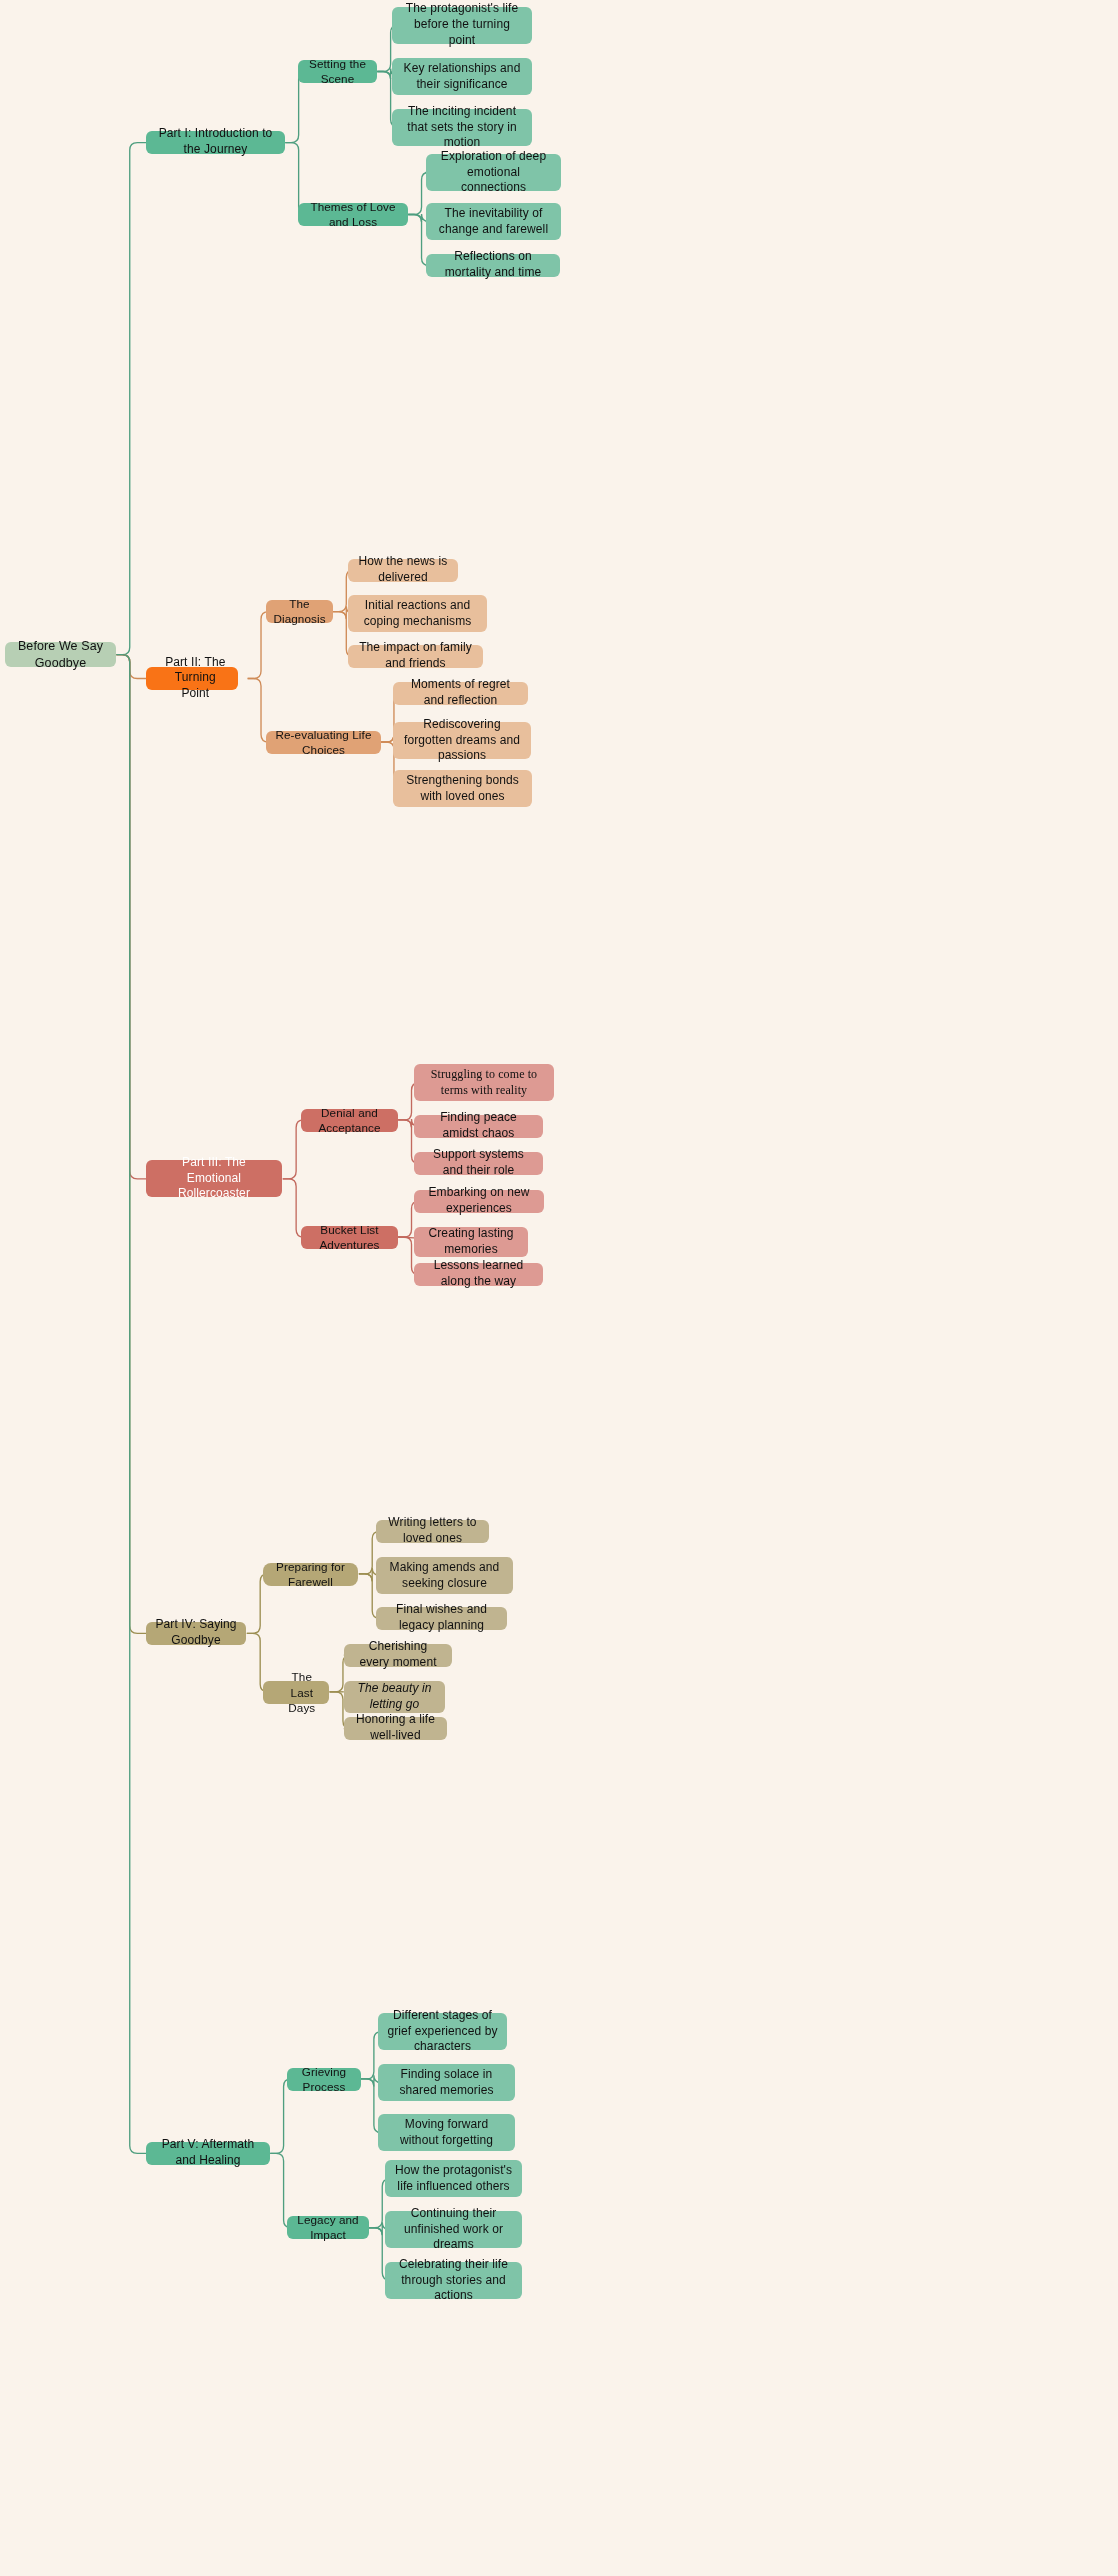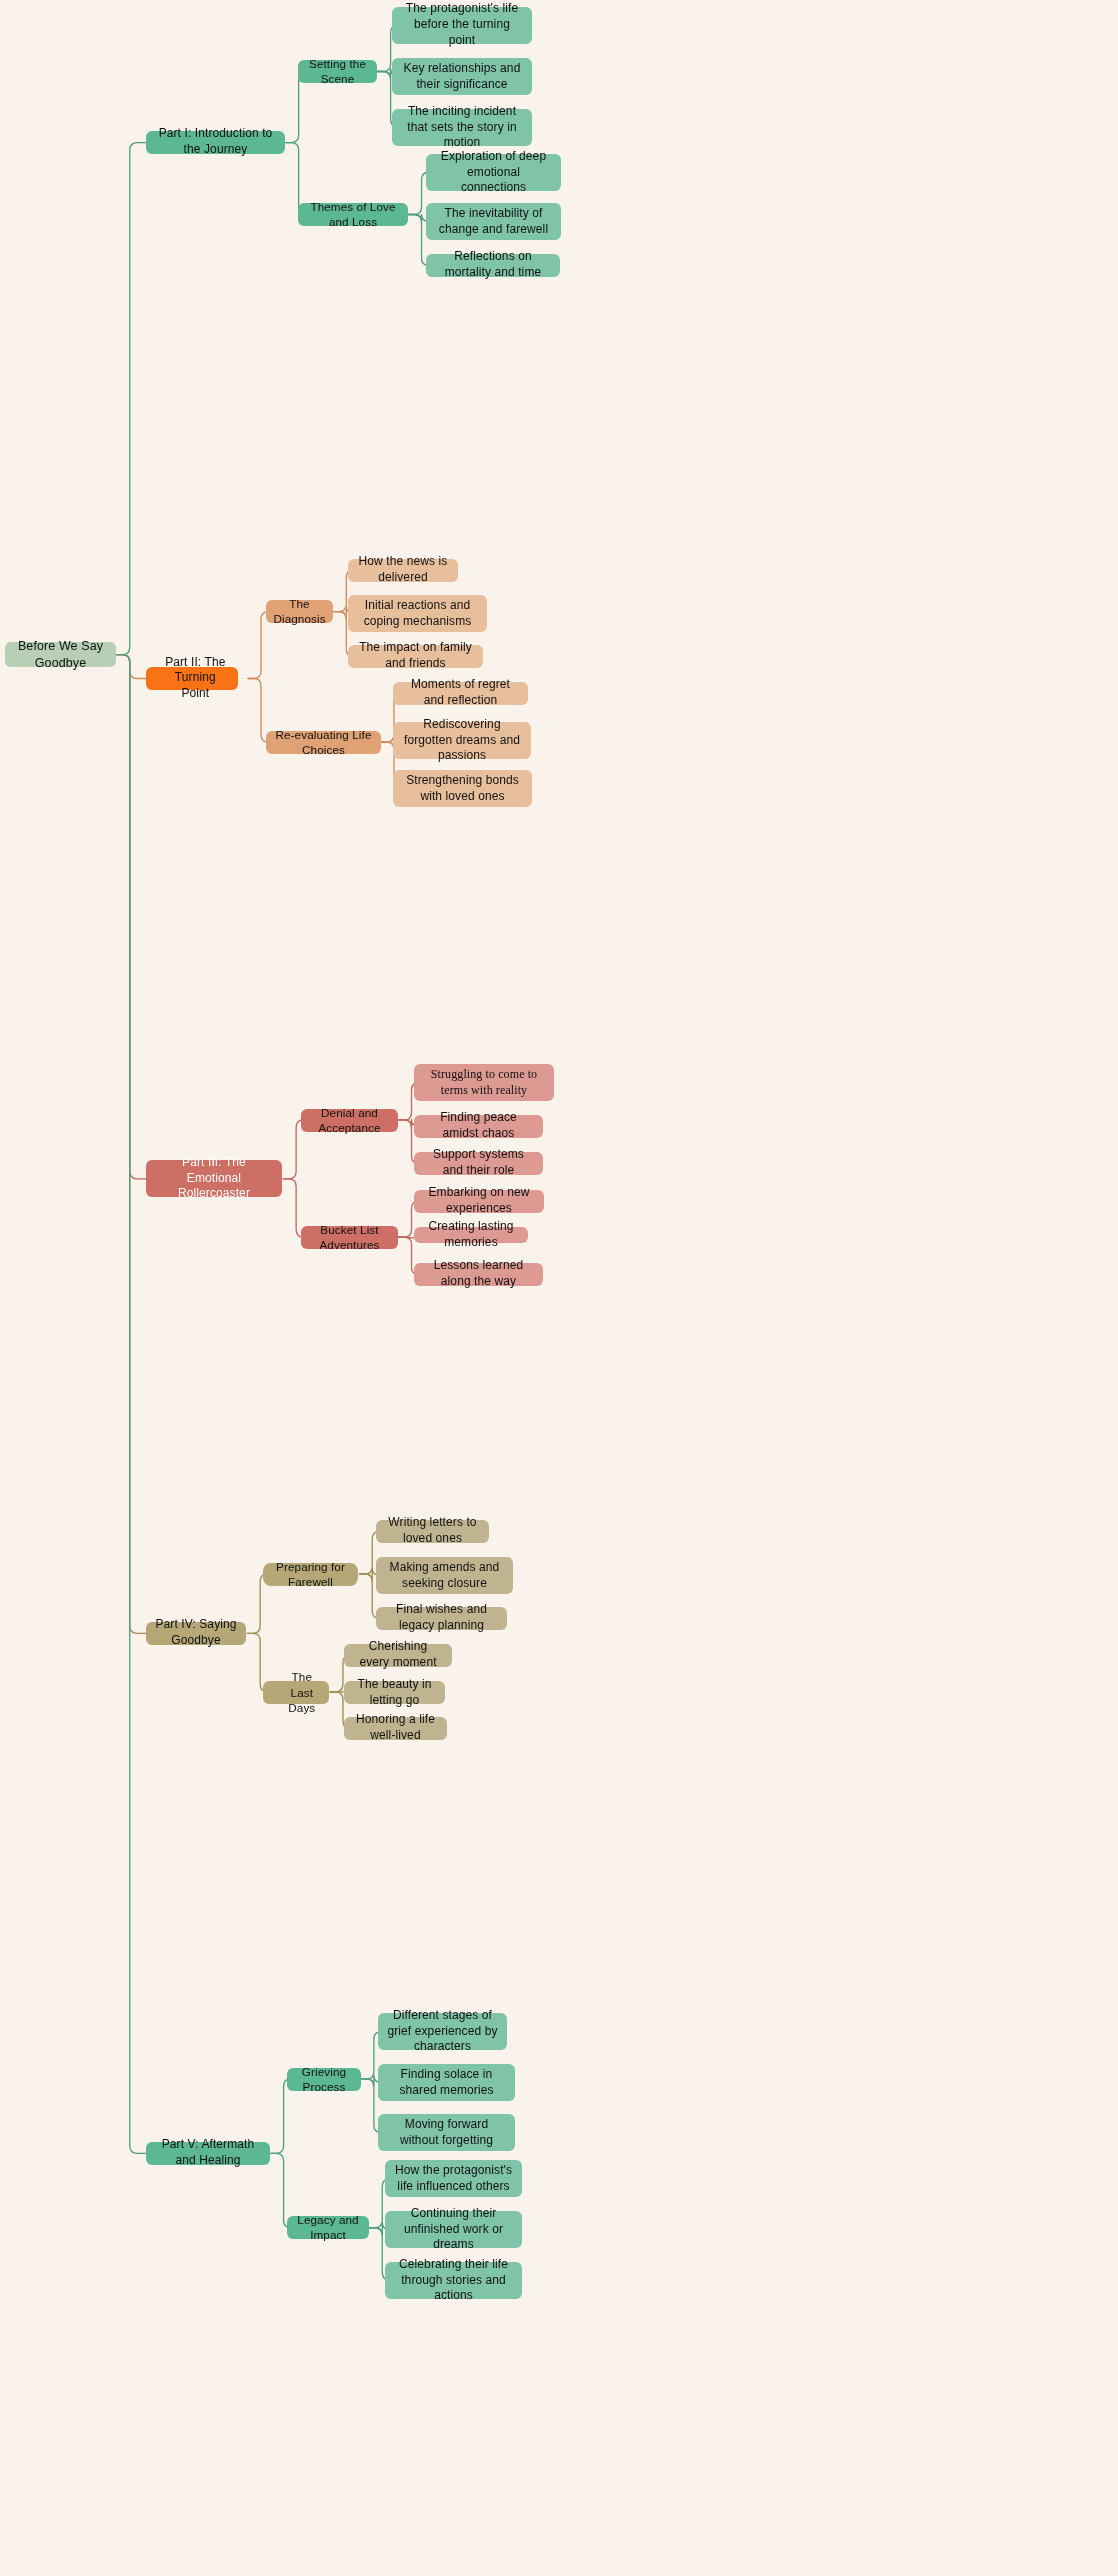--- a/index.html
+++ b/index.html
@@ -121,30 +121,30 @@
       <div class="node level3" style="left: 393px; top: 682px; width: 135px; height: 22.6px; background: rgb(232, 191, 156);">Moments of regret and reflection</div>
       <div class="node level3" style="left: 393px; top: 722px; width: 138px; height: 37px; background: rgb(232, 191, 156);">Rediscovering forgotten dreams and passions</div>
       <div class="node level3" style="left: 393px; top: 770px; width: 139px; height: 37px; background: rgb(232, 191, 156);">Strengthening bonds with loved ones</div>
       <div class="node level1 white-text" style="left: 146px; top: 1160px; width: 136px; height: 37px; background: rgb(205, 111, 100);">Part III: The Emotional Rollercoaster</div>
       <div class="node level2" style="left: 301px; top: 1109px; width: 97px; height: 22.6px; background: rgb(205, 111, 100);">Denial and Acceptance</div>
       <div class="node level3" style="left: 414px; top: 1064px; width: 140px; height: 37px; background: rgb(221, 154, 147); font-family: Liberation Serif, serif;">Struggling to come to terms with reality</div>
       <div class="node level3" style="left: 414px; top: 1115px; width: 129px; height: 22.6px; background: rgb(221, 154, 147);">Finding peace amidst chaos</div>
       <div class="node level3" style="left: 414px; top: 1152px; width: 129px; height: 22.6px; background: rgb(221, 154, 147);">Support systems and their role</div>
       <div class="node level2" style="left: 301px; top: 1226px; width: 97px; height: 22.6px; background: rgb(205, 111, 100);">Bucket List Adventures</div>
       <div class="node level3" style="left: 414px; top: 1190px; width: 130px; height: 22.6px; background: rgb(221, 154, 147);">Embarking on new experiences</div>
-      <div class="node level3" style="left: 414px; top: 1227px; width: 114px; height: 16px; background: rgb(221, 154, 147);">Creating lasting memories</div>
+      <div class="node level3" style="left: 414px; top: 1227px; width: 114px; height: 30px; background: rgb(221, 154, 147);">Creating lasting memories</div>
       <div class="node level3" style="left: 414px; top: 1263px; width: 129px; height: 22.6px; background: rgb(221, 154, 147);">Lessons learned along the way</div>
       <div class="node level1" style="left: 146px; top: 1622px; width: 100px; height: 22.6px; background: rgb(181, 167, 118);">Part IV: Saying Goodbye</div>
       <div class="node level2" style="left: 263px; top: 1563px; width: 95px; height: 22.6px; background: rgb(181, 167, 118); border-radius: 8px;">Preparing for Farewell</div>
       <div class="node level3" style="left: 376px; top: 1520px; width: 113px; height: 22.6px; background: rgb(192, 180, 144);">Writing letters to loved ones</div>
       <div class="node level3" style="left: 376px; top: 1557px; width: 137px; height: 37px; background: rgb(192, 180, 144);">Making amends and seeking closure</div>
       <div class="node level3" style="left: 376px; top: 1607px; width: 131px; height: 22.6px; background: rgb(192, 180, 144);">Final wishes and legacy planning</div>
       <div class="node level2" style="left: 263px; top: 1681px; width: 66px; height: 22.6px; background: rgb(181, 167, 118); padding-left: 20px;">The Last Days</div>
       <div class="node level3" style="left: 344px; top: 1644px; width: 108px; height: 22.6px; background: rgb(192, 180, 144);">Cherishing every moment</div>
-      <div class="node level3" style="left: 344px; top: 1681px; width: 101px; height: 23px; background: rgb(192, 180, 144);">The beauty in letting go</div>
+      <div class="node level3" style="left: 344px; top: 1681px; width: 101px; height: 32px; background: rgb(192, 180, 144); font-style: italic;">The beauty in letting go</div>
       <div class="node level3" style="left: 344px; top: 1717px; width: 103px; height: 22.6px; background: rgb(192, 180, 144);">Honoring a life well-lived</div>
       <div class="node level1" style="left: 146px; top: 2142px; width: 124px; height: 22.6px; background: rgb(92, 184, 148);">Part V: Aftermath and Healing</div>
       <div class="node level2" style="left: 287px; top: 2068px; width: 74px; height: 22.6px; background: rgb(92, 184, 148);">Grieving Process</div>
       <div class="node level3" style="left: 378px; top: 2013px; width: 129px; height: 37px; background: rgb(127, 196, 168);">Different stages of grief experienced by characters</div>
       <div class="node level3" style="left: 378px; top: 2064px; width: 137px; height: 37px; background: rgb(127, 196, 168);">Finding solace in shared memories</div>
       <div class="node level3" style="left: 378px; top: 2114px; width: 137px; height: 37px; background: rgb(127, 196, 168);">Moving forward without forgetting</div>
       <div class="node level2" style="left: 287px; top: 2216px; width: 82px; height: 22.6px; background: rgb(92, 184, 148);">Legacy and Impact</div>
       <div class="node level3" style="left: 385px; top: 2160px; width: 137px; height: 37px; background: rgb(127, 196, 168);">How the protagonist's life influenced others</div>
       <div class="node level3" style="left: 385px; top: 2211px; width: 137px; height: 37px; background: rgb(127, 196, 168);">Continuing their unfinished work or dreams</div>
       <div class="node level3" style="left: 385px; top: 2262px; width: 137px; height: 37px; background: rgb(127, 196, 168);">Celebrating their life through stories and actions</div>

